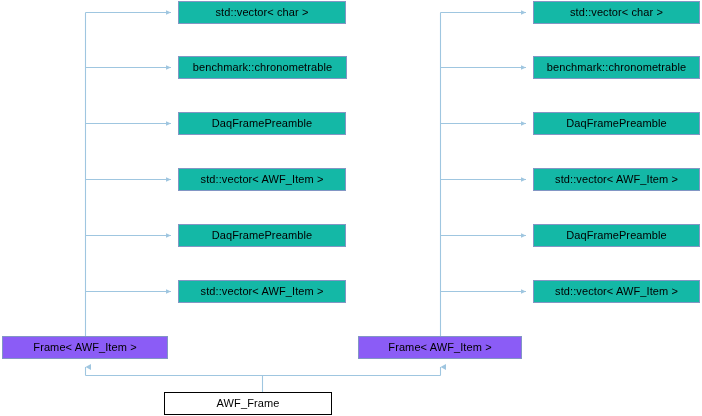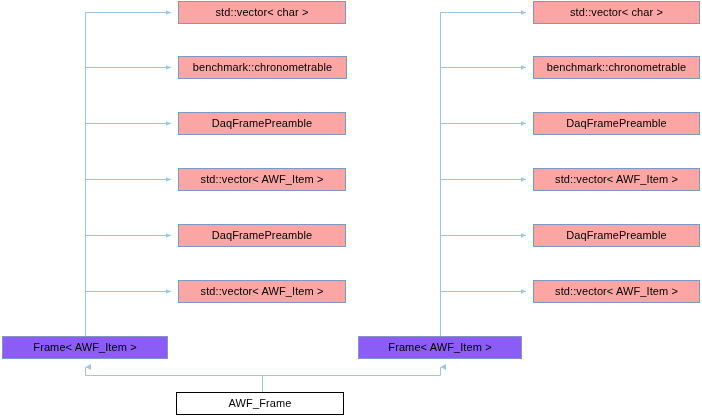--- a/index.html
+++ b/index.html
@@ -31,21 +31,21 @@
     display: flex;
     align-items: center;
     justify-content: center;
     font-size: 11px;
     line-height: 11px;
     color: #000000;
     white-space: nowrap;
     letter-spacing: 0.1px;
   }
   .node-usage {
-    background: #fca5a5;
+    background: #14b8a6;
     border: 1px solid #8296c4;
     height: 23px;
   }
   .node-base {
     background: #8b5cf6;
     border: 1px solid #8296c4;
     height: 23px;
   }
   .node-focus {
     background: #ffffff;
@@ -136,17 +136,17 @@
     <span class="node-label">std::vector&lt; AWF_Item &gt;</span>
   </div>
 
   <div class="node node-base" style="left:2px; top:336px; width:166px;">
     <span class="node-label">Frame&lt; AWF_Item &gt;</span>
   </div>
   <div class="node node-base" style="left:358px; top:336px; width:164px;">
     <span class="node-label">Frame&lt; AWF_Item &gt;</span>
   </div>
 
-  <div class="node node-focus" style="left:176px; top:392px; width:168px;">
+  <div class="node node-focus" style="left:164px; top:392px; width:168px;">
     <span class="node-label">AWF_Frame</span>
   </div>
 
 </div>
 
 </body></html>

